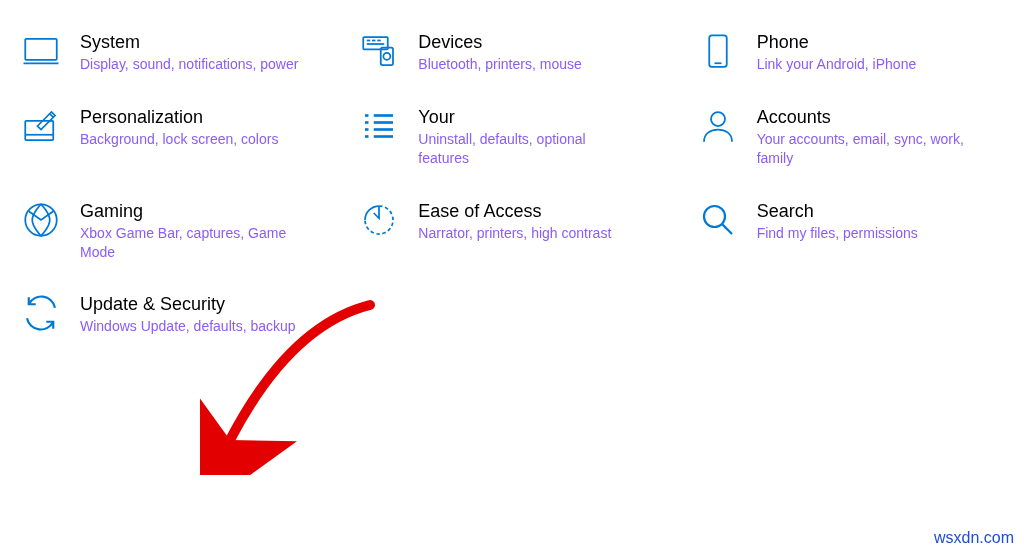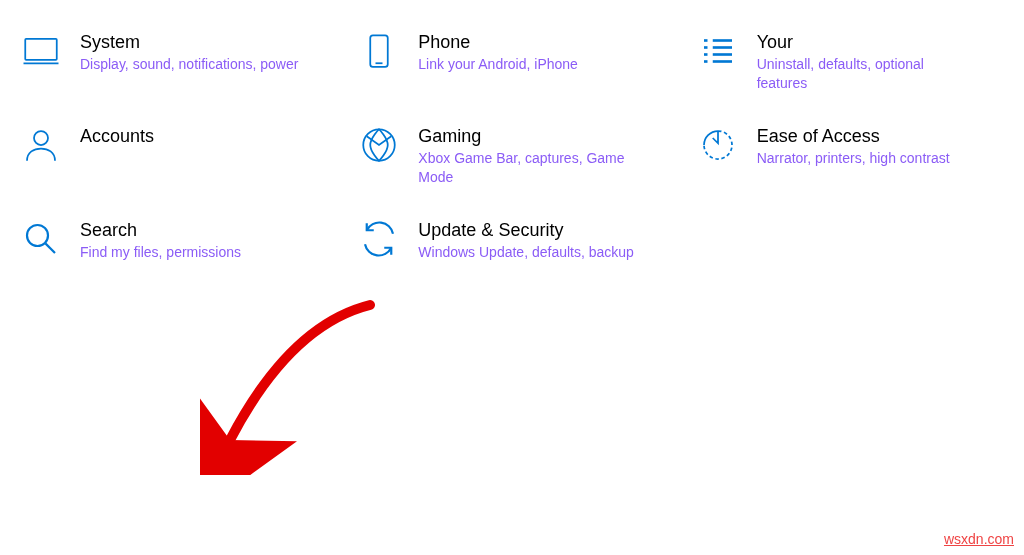--- a/index.html
+++ b/index.html
@@ -44,23 +44,22 @@
     .item-desc {
       font-size: 14px;
       color: #8b5cf6;
       line-height: 1.35;
       max-width: 220px;
     }
     .watermark {
       position: absolute;
       bottom: 8px;
       right: 10px;
-      font-size: 14px;
-      color: #ef4444;
-      text-decoration: underline;
+      font-size: 16px;
+      color: #1d4ed8;
     }
     .arrow-annotation {
       position: absolute;
       left: 200px;
       top: 285px;
       z-index: 10;
       pointer-events: none;
     }
   </style>
 </head>
@@ -74,34 +73,65 @@
         <rect x="6" y="10" width="36" height="24" rx="1"></rect>
         <line x1="4" y1="38" x2="44" y2="38"></line>
       </svg>
     </div>
     <div class="text-wrap">
       <div class="item-title">System</div>
       <div class="item-desc">Display, sound, notifications, power</div>
     </div>
   </div>
 
+  <div class="settings-item">
+    <div class="icon-wrap">
+      <svg viewBox="0 0 48 48" fill="none" stroke="currentColor" stroke-width="2">
+        <rect x="6" y="8" width="28" height="14" rx="1"></rect>
+        <line x1="10" y1="12" x2="14" y2="12"></line>
+          <line x1="16" y1="12" x2="20" y2="12"></line>
+          <line x1="22" y1="12" x2="26" y2="12"></line>
+        <line x1="10" y1="16" x2="30" y2="16"></line>
+        <rect x="26" y="20" width="14" height="20" rx="2"></rect>
+        <circle cx="33" cy="30" r="4"></circle>
+      </svg>
+    </div>
+    <div class="text-wrap">
+      <div class="item-title">Devices</div>
+      <div class="item-desc">Bluetooth, printers, mouse</div>
+    </div>
+  </div>
 
   <div class="settings-item">
     <div class="icon-wrap">
       <svg viewBox="0 0 48 48" fill="none" stroke="currentColor" stroke-width="2">
         <rect x="14" y="6" width="20" height="36" rx="3"></rect>
         <line x1="20" y1="38" x2="28" y2="38"></line>
       </svg>
     </div>
     <div class="text-wrap">
       <div class="item-title">Phone</div>
       <div class="item-desc">Link your Android, iPhone</div>
     </div>
   </div>
 
+  <div class="settings-item">
+    <div class="icon-wrap">
+      <svg viewBox="0 0 48 48" fill="none" stroke="currentColor" stroke-width="2">
+        <rect x="6" y="18" width="32" height="22" rx="1"></rect>
+        <line x1="6" y1="34" x2="38" y2="34"></line>
+        <path d="M20 24 L36 8 L40 12 L24 28 Z"></path>
+        <line x1="34" y1="10" x2="38" y2="14"></line>
+      </svg>
+    </div>
+    <div class="text-wrap">
+      <div class="item-title">Personalization</div>
+      <div class="item-desc">Background, lock screen, colors</div>
+    </div>
+  </div>
 
   <div class="settings-item">
     <div class="icon-wrap">
       <svg viewBox="0 0 48 48" fill="none" stroke="currentColor" stroke-width="3">
         <line x1="8" y1="12" x2="12" y2="12"></line>
           <line x1="18" y1="12" x2="40" y2="12"></line>
         <line x1="8" y1="20" x2="12" y2="20"></line>
           <line x1="18" y1="20" x2="40" y2="20"></line>
         <line x1="8" y1="28" x2="12" y2="28"></line>
           <line x1="18" y1="28" x2="40" y2="28"></line>
@@ -117,20 +147,21 @@
 
   <div class="settings-item">
     <div class="icon-wrap">
       <svg viewBox="0 0 48 48" fill="none" stroke="currentColor" stroke-width="2">
         <circle cx="24" cy="16" r="8"></circle>
         <path d="M8 42 C8 32 16 28 24 28 C32 28 40 32 40 42"></path>
       </svg>
     </div>
     <div class="text-wrap">
       <div class="item-title">Accounts</div>
+      <div class="item-desc">Your accounts, email, sync, work, family</div>
     </div>
   </div>
 
   <div class="settings-item">
     <div class="icon-wrap">
       <svg viewBox="0 0 48 48" fill="none" stroke="currentColor" stroke-width="2">
         <circle cx="24" cy="24" r="18"></circle>
         <path d="M24 6 C24 6 14 16 14 24 C14 32 24 42 24 42 C24 42 34 32 34 24 C34 16 24 6 24 6 Z"></path>
         <path d="M10 14 L24 24 L38 14"></path>
       </svg>

